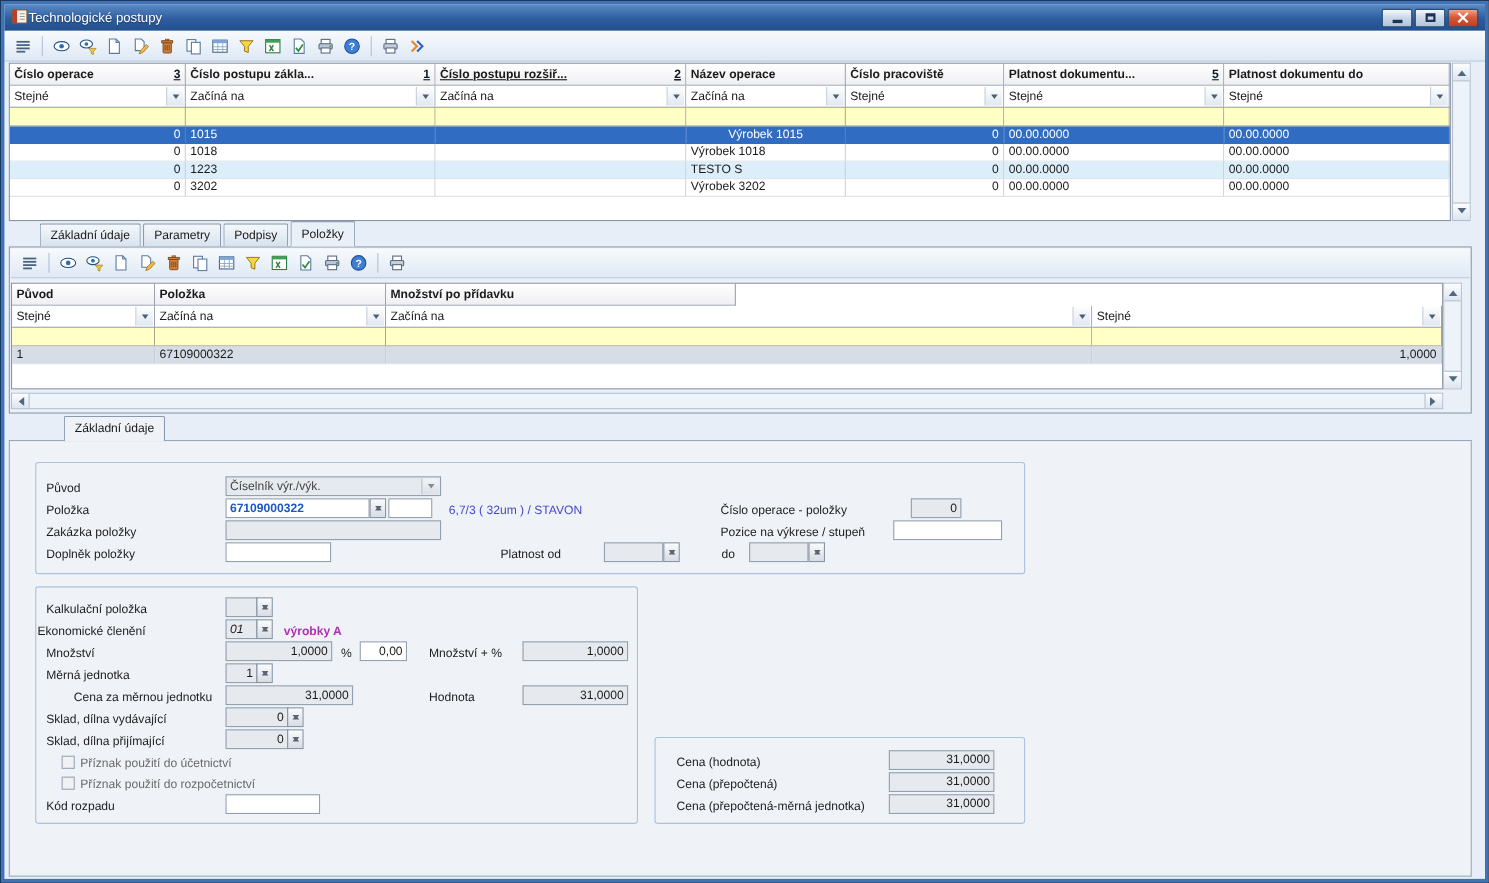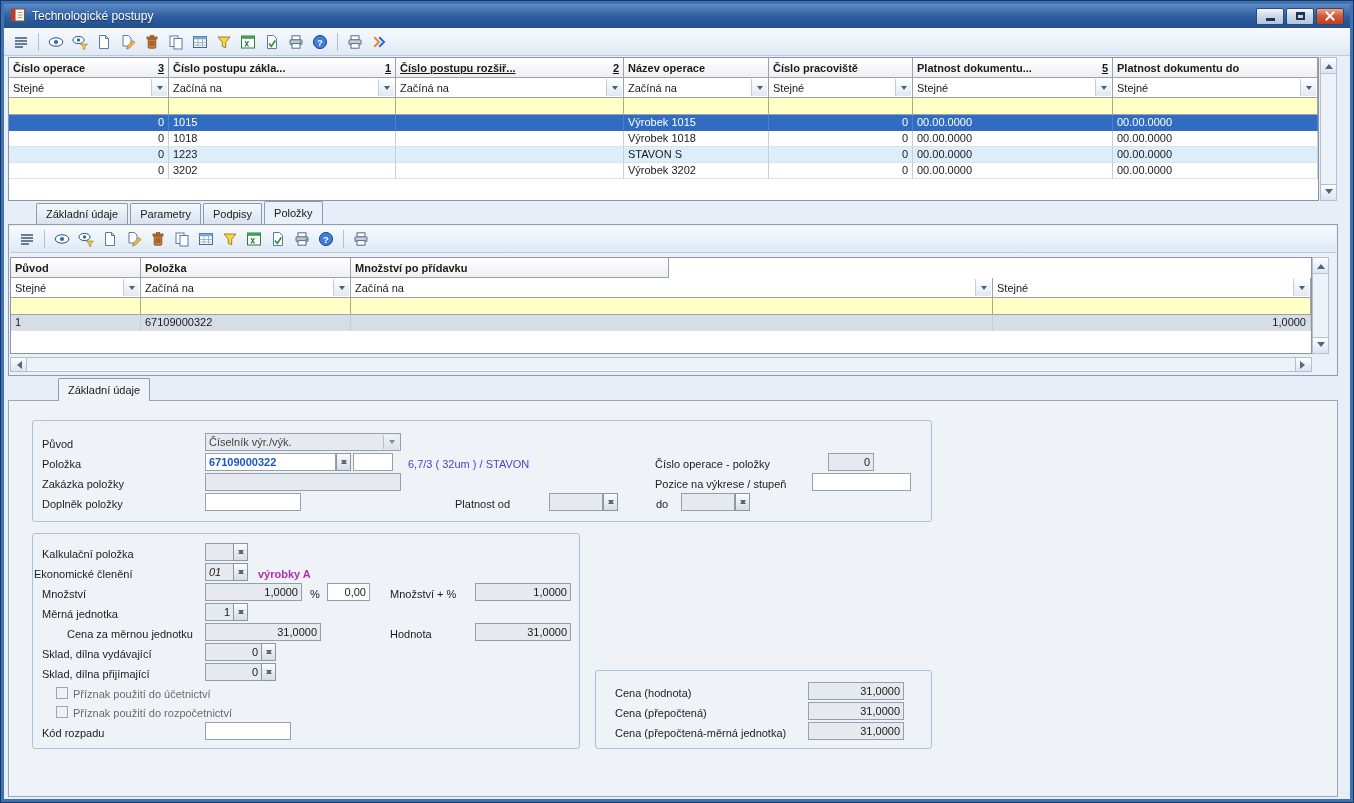--- a/index.html
+++ b/index.html
@@ -2,21 +2,21 @@
 <html style="--selection: #2f6cc2; --filter_row_yellow: #ffffc6; --value_blue: #1a56c4; --desc_violet: #4646c8; --desc_magenta: #b030b0;"><head>
 <meta charset="utf-8">
 <style>
   html,body{margin:0;padding:0;width:1354px;height:803px;overflow:hidden;
     font-family:"Liberation Sans",sans-serif;font-size:11px;color:#1a1a1a;background:#cfd9e6;}
   .window{position:absolute;inset:0;background:#e7eef7;}
   .winborder{position:absolute;inset:0;border:1px solid #17395f;pointer-events:none;z-index:60;}
   .winborder2{position:absolute;inset:1px;border:3px solid #3f71b5;pointer-events:none;z-index:60;}
 
   
-  .titlebar{position:absolute;left:4px;top:4px;right:4px;height:24px;display:flex;align-items:center;gap:6px;
+  .titlebar{position:absolute;left:4px;top:4px;right:4px;height:24px;display:flex;align-items:center;
     padding:0 6px;background:linear-gradient(#5c8bc6,#2d5d9e 55%,#234f8d);box-sizing:border-box;}
   .titletext{color:#fff;font-size:12px;text-shadow:0 1px 1px rgba(0,0,0,.45);}
   .winbtns{margin-left:auto;display:flex;gap:2px;}
   .winbtn{width:28px;height:17px;border:1px solid #2d4a70;border-radius:2px;display:flex;align-items:center;justify-content:center;
     background:linear-gradient(#f5f9fd,#ccd9e9 45%,#b3c6dc);box-sizing:border-box;}
   .winbtn.close{background:linear-gradient(#f0a488,#d65a3a 45%,#bf3f1f);}
   .glyph-min{width:9px;height:3px;background:#1c3least;background:#1c3355;margin-top:7px;}
   .glyph-max{width:9px;height:8px;border:2px solid #1c3355;border-top-width:3px;box-sizing:border-box;background:transparent;}
   .glyph-close{position:relative;width:10px;height:10px;}
   .glyph-close::before,.glyph-close::after{content:"";position:absolute;left:4px;top:-1px;width:2px;height:12px;background:#fff;}
@@ -286,39 +286,39 @@
         <div class="gyc" style="width: 228px;"></div>
         <div class="gyc" style="width: 145px;"></div>
         <div class="gyc" style="width: 144px;"></div>
         <div class="gyc" style="width: 200px;"></div>
         <div class="gyc" style="width: 205px;"></div>
       </div>
       <div class="grow sel">
         <div class="gdc" style="width: 160px; text-align: right;">0</div>
         <div class="gdc" style="width: 227px; text-align: left;">1015</div>
         <div class="gdc" style="width: 228px; text-align: left;"></div>
-        <div class="gdc" style="width: 145px; text-align: left;">Výrobek 1015</div>
+        <div class="gdc" style="width: 145px; text-align: center;">Výrobek 1015</div>
         <div class="gdc" style="width: 144px; text-align: right;">0</div>
         <div class="gdc" style="width: 200px; text-align: left;">00.00.0000</div>
         <div class="gdc" style="width: 205px; text-align: left;">00.00.0000</div>
       </div>
       <div class="grow">
         <div class="gdc" style="width: 160px; text-align: right;">0</div>
         <div class="gdc" style="width: 227px; text-align: left;">1018</div>
         <div class="gdc" style="width: 228px; text-align: left;"></div>
         <div class="gdc" style="width: 145px; text-align: left;">Výrobek 1018</div>
         <div class="gdc" style="width: 144px; text-align: right;">0</div>
         <div class="gdc" style="width: 200px; text-align: left;">00.00.0000</div>
         <div class="gdc" style="width: 205px; text-align: left;">00.00.0000</div>
       </div>
       <div class="grow alt">
         <div class="gdc" style="width: 160px; text-align: right;">0</div>
         <div class="gdc" style="width: 227px; text-align: left;">1223</div>
         <div class="gdc" style="width: 228px; text-align: left;"></div>
-        <div class="gdc" style="width: 145px; text-align: left;">STAVON S</div>
+        <div class="gdc" style="width: 145px; text-align: left;">TESTO S</div>
         <div class="gdc" style="width: 144px; text-align: right;">0</div>
         <div class="gdc" style="width: 200px; text-align: left;">00.00.0000</div>
         <div class="gdc" style="width: 205px; text-align: left;">00.00.0000</div>
       </div>
       <div class="grow">
         <div class="gdc" style="width: 160px; text-align: right;">0</div>
         <div class="gdc" style="width: 227px; text-align: left;">3202</div>
         <div class="gdc" style="width: 228px; text-align: left;"></div>
         <div class="gdc" style="width: 145px; text-align: left;">Výrobek 3202</div>
         <div class="gdc" style="width: 144px; text-align: right;">0</div>

